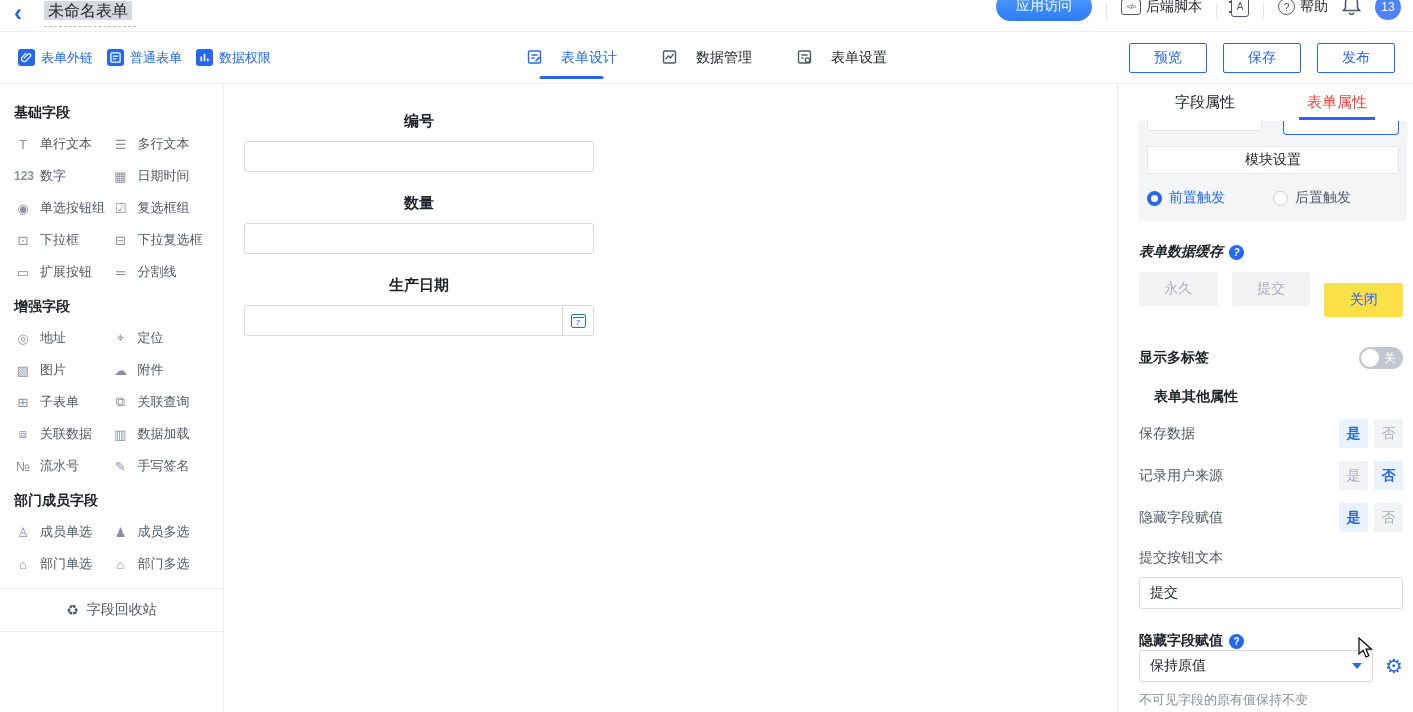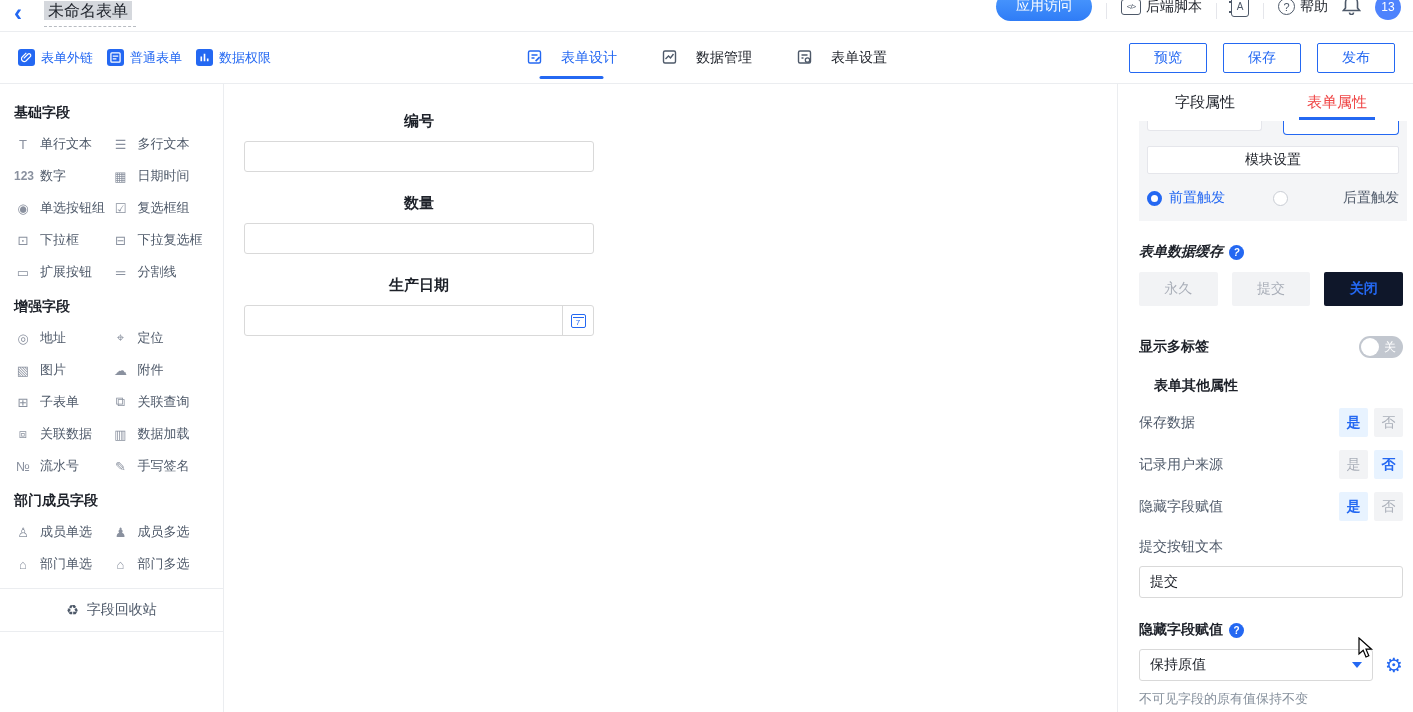--- a/index.html
+++ b/index.html
@@ -68,37 +68,37 @@
   .gray-block { background:#f4f5f7; margin:1px -4px 0 0; padding:0 8px 14px; }
   .cut-row { display:flex; justify-content:space-between; }
   .cut-box-l { width:115px; height:10px; background:#fff; border:1px solid #e5e6eb; border-top:none; border-radius:0 0 3px 3px; }
   .cut-box-r { width:116px; height:14px; background:#fff; border:1px solid #2468f2; border-top:none; border-radius:0 0 4px 4px; }
   .module-btn { width:100%; height:28px; background:#fff; border:1px solid #e5e6eb; border-radius:2px; font-size:14px; color:#1d2129; margin-top:11px; cursor:pointer; font-family:inherit; }
   .radio-row { display:flex; margin-top:15px; }
   .radio-it { display:flex; align-items:center; gap:7px; font-size:14px; width:50%; cursor:pointer; }
   .radio-c { width:15px; height:15px; border-radius:50%; border:1px solid #c9cdd4; background:#fff; flex:none; }
   .radio-it.sel .radio-c { border:4.5px solid #2468f2; }
   .radio-it.sel { color:#2468f2; }
-  .radio-it:not(.sel){ color:#4e5969;justify-content:space-between; }
+  .radio-it:not(.sel){ color:#4e5969; }
   .p-heading { font-size:14px; font-weight:bold; display:flex; align-items:center; gap:6px; }
   .q-ic { width:15px; height:15px; border-radius:50%; background:#2468f2; color:#fff; font-size:10px; display:inline-flex; align-items:center; justify-content:center; font-weight:bold; }
   .seg-row { display:flex; gap:14px; margin-top:11px; }
   .seg { flex:1; height:34px; display:flex; align-items:center; justify-content:center; font-size:14px; background:#f2f3f5; color:#a9aeb8; border-radius:2px; cursor:pointer; }
-  .seg.active { background:#0f172a; color:#2468f2; font-weight:bold; }
+  .seg.active { background:#fde047; color:#2468f2; font-weight:normal;margin-top:11px; }
   .toggle-row { display:flex; justify-content:space-between; align-items:center; margin-top:30px; }
   .toggle { width:44px; height:22px; border-radius:11px; background:#c2c7cf; position:relative; cursor:pointer; }
   .toggle .knob { position:absolute; left:2px; top:2px; width:18px; height:18px; border-radius:50%; background:#fff; }
   .toggle .t-txt { position:absolute; right:7px; top:3px; font-size:12px; color:#fff; }
   .yn-row { display:flex; justify-content:space-between; align-items:center; margin-top:13px; }
   .yn-row .yn-label { font-size:14px; color:#4e5969; }
   .yn-btns { display:flex; gap:6px; }
   .yn { width:29px; height:29px; display:flex; align-items:center; justify-content:center; font-size:14px; background:#f2f3f5; color:#a9aeb8; border-radius:2px; cursor:pointer; }
   .yn.active { background:#e8f3ff; color:#2468f2; font-weight:bold; }
   .p-input { width:100%; height:32px; border:1px solid #d9d9d9; border-radius:3px; font-size:14px; padding:0 10px; margin-top:10px; font-family:inherit; color:#1d2129; }
-  .sel-row { display:flex; align-items:center; gap:12px; margin-top:10px; }
+  .sel-row { display:flex; align-items:center; gap:12px; }
   .p-select { flex:1; height:32px; border:1px solid #d9d9d9; border-radius:3px; display:flex; align-items:center; padding:0 10px; font-size:14px; cursor:pointer; justify-content:space-between; }
   .caret { width:0; height:0; border-left:5px solid transparent; border-right:5px solid transparent; border-top:6px solid #2468f2; }
   .gear { color:#2468f2; font-size:20px; line-height:20px; cursor:pointer; }
   .p-note { font-size:13px; color:#86909c; margin-top:9px; }
   .cursor-svg { position:absolute; left:1357px; top:637px; z-index:50; pointer-events:none; }
   .m8 { margin-top:19px;margin-left:15px; } .m20 { margin-top:22px;font-style:italic; } .m24 { margin-top:23px; } .m16 { margin-top:17px; }
 </style>
 </head>
 <body>
 

